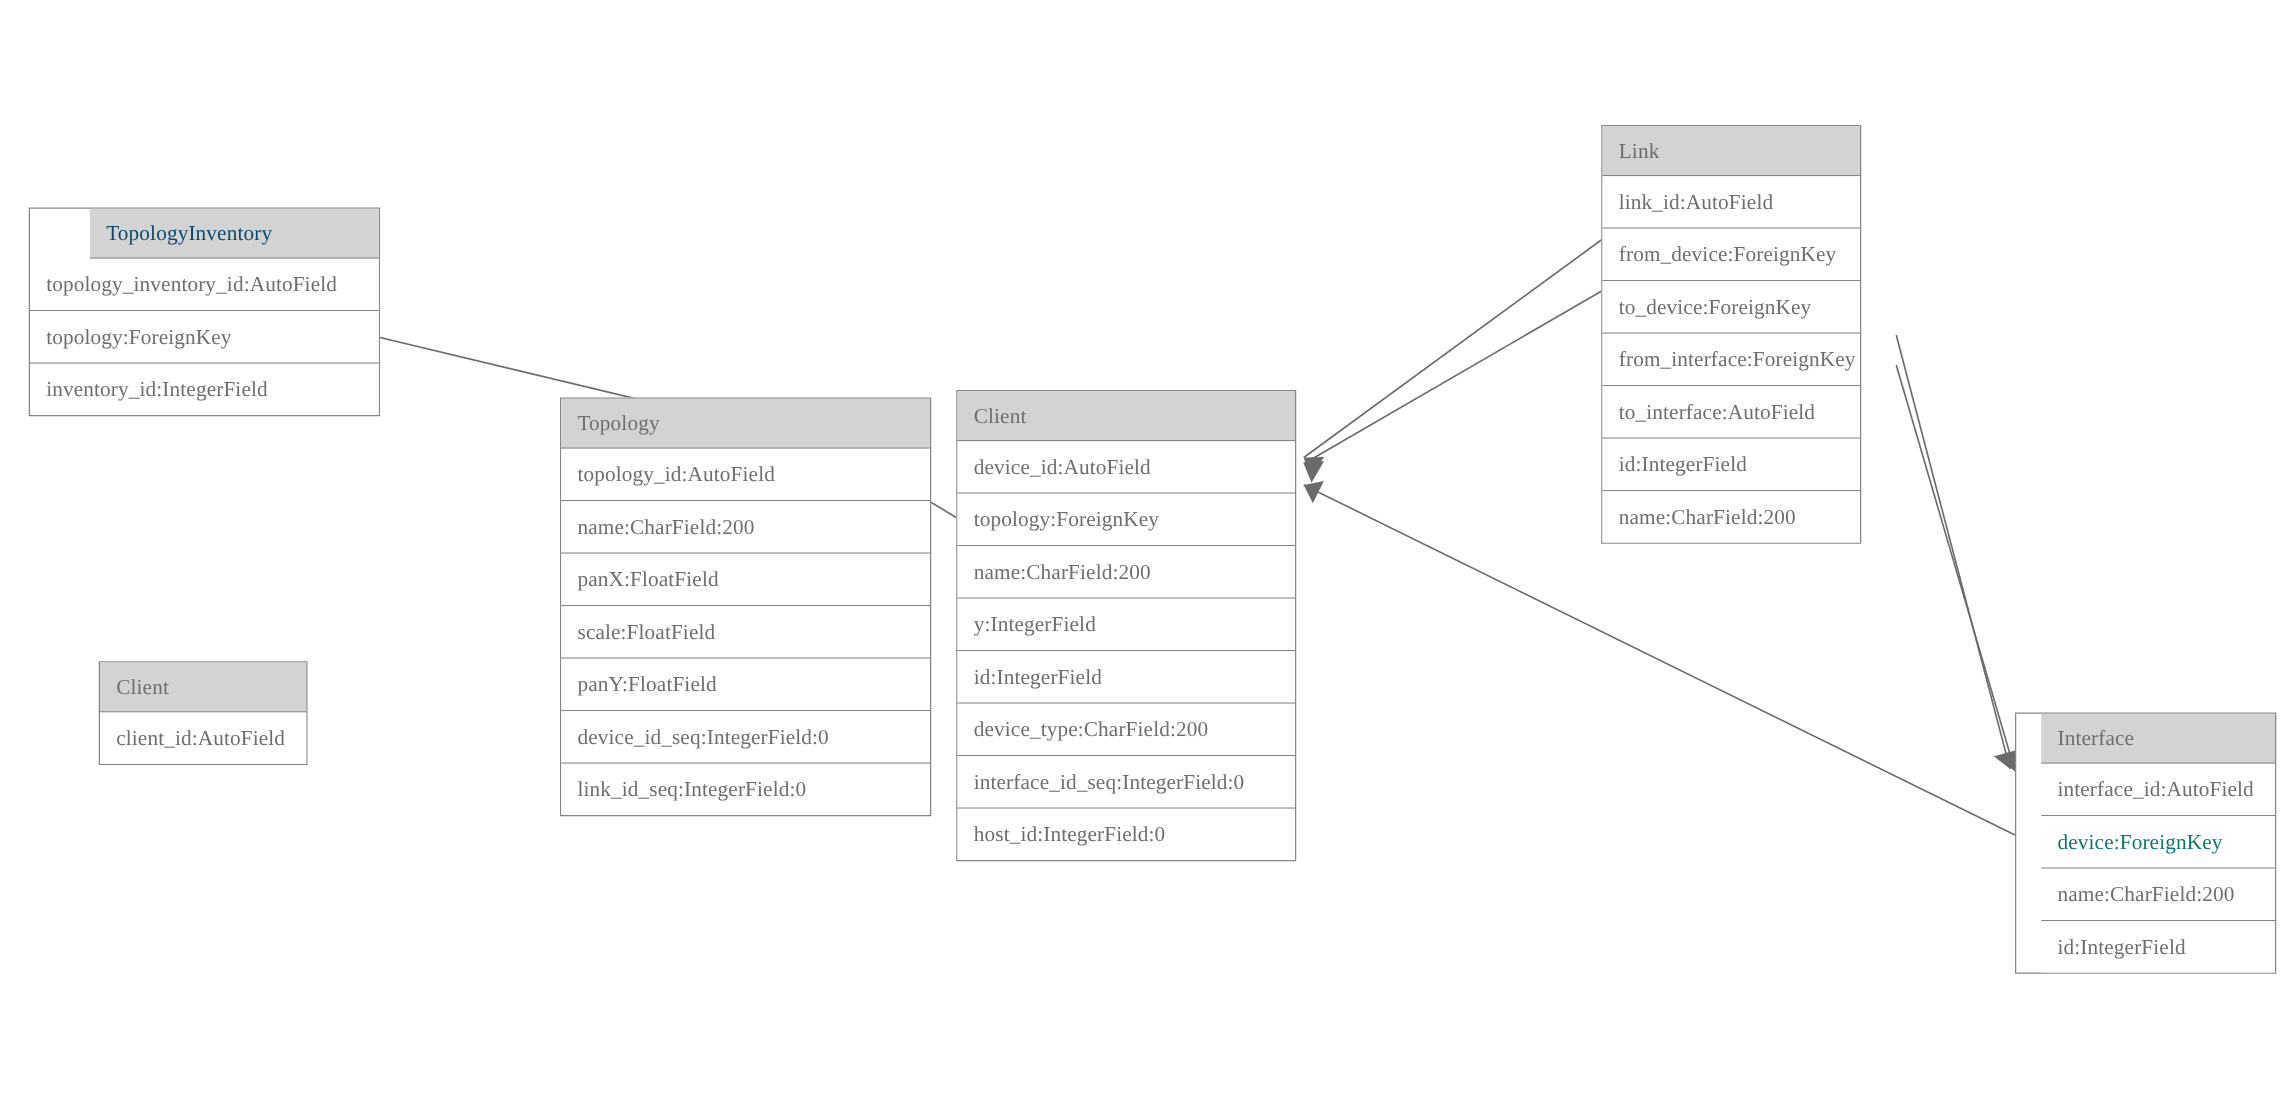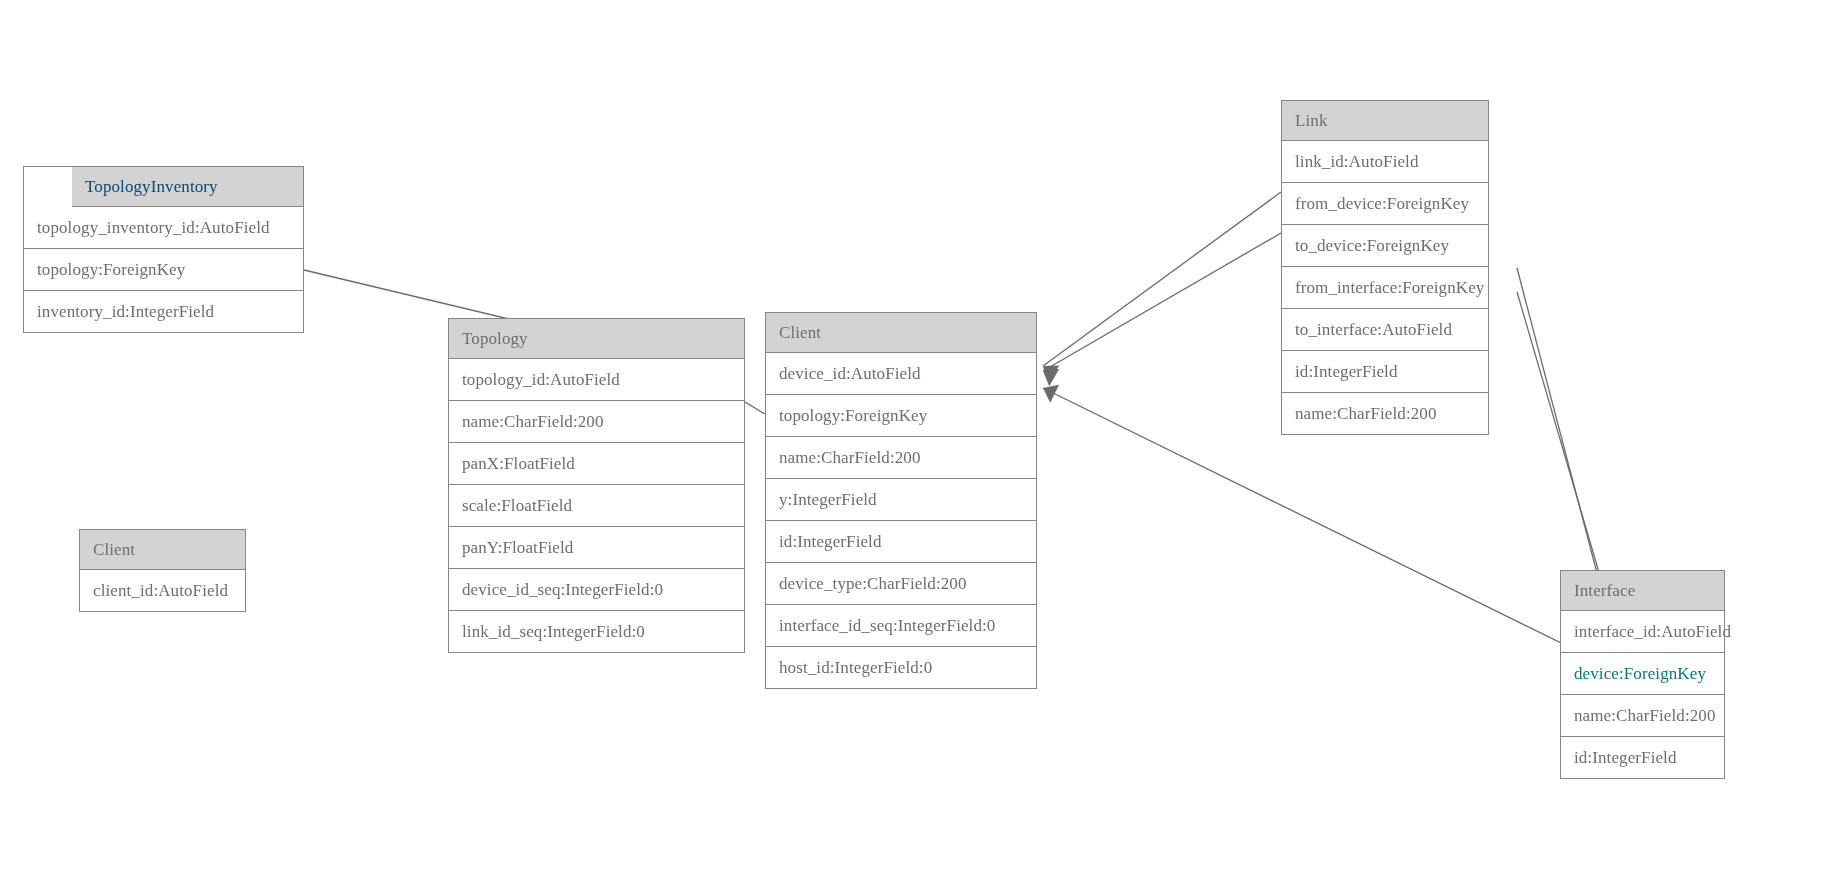--- a/index.html
+++ b/index.html
@@ -128,21 +128,21 @@
       <div class="entity" style="left: 1281px; top: 100px; width: 208px; border-color: rgb(134, 134, 134);">
         <div class="entity-header" style="background: rgb(211, 211, 211); color: rgb(110, 110, 110); border-color: rgb(134, 134, 134);">Link</div>
         <div class="entity-field" style="color: rgb(110, 110, 110); border-color: rgb(134, 134, 134);">link_id:AutoField</div>
         <div class="entity-field" style="color: rgb(110, 110, 110); border-color: rgb(134, 134, 134);">from_device:ForeignKey</div>
         <div class="entity-field" style="color: rgb(110, 110, 110); border-color: rgb(134, 134, 134);">to_device:ForeignKey</div>
         <div class="entity-field" style="color: rgb(110, 110, 110); border-color: rgb(134, 134, 134);">from_interface:ForeignKey</div>
         <div class="entity-field" style="color: rgb(110, 110, 110); border-color: rgb(134, 134, 134);">to_interface:AutoField</div>
         <div class="entity-field" style="color: rgb(110, 110, 110); border-color: rgb(134, 134, 134);">id:IntegerField</div>
         <div class="entity-field last" style="color: rgb(110, 110, 110); border-color: rgb(134, 134, 134);">name:CharField:200</div>
       </div>
-      <div class="entity" style="left: 1560px; top: 570px; width: 165px; border-color: rgb(134, 134, 134);">
+      <div class="entity" style="left: 1612px; top: 570px; width: 209px; border-color: rgb(134, 134, 134); padding-left: 20px;">
         <div class="entity-header" style="background: rgb(211, 211, 211); color: rgb(110, 110, 110); border-color: rgb(134, 134, 134);">Interface</div>
         <div class="entity-field" style="color: rgb(110, 110, 110); border-color: rgb(134, 134, 134);">interface_id:AutoField</div>
         <div class="entity-field" style="color: #0f766e; border-color: rgb(134, 134, 134);">device:ForeignKey</div>
         <div class="entity-field" style="color: rgb(110, 110, 110); border-color: rgb(134, 134, 134);">name:CharField:200</div>
         <div class="entity-field last" style="color: rgb(110, 110, 110); border-color: rgb(134, 134, 134);">id:IntegerField</div>
       </div>
     </div>
 
 </div>
 

